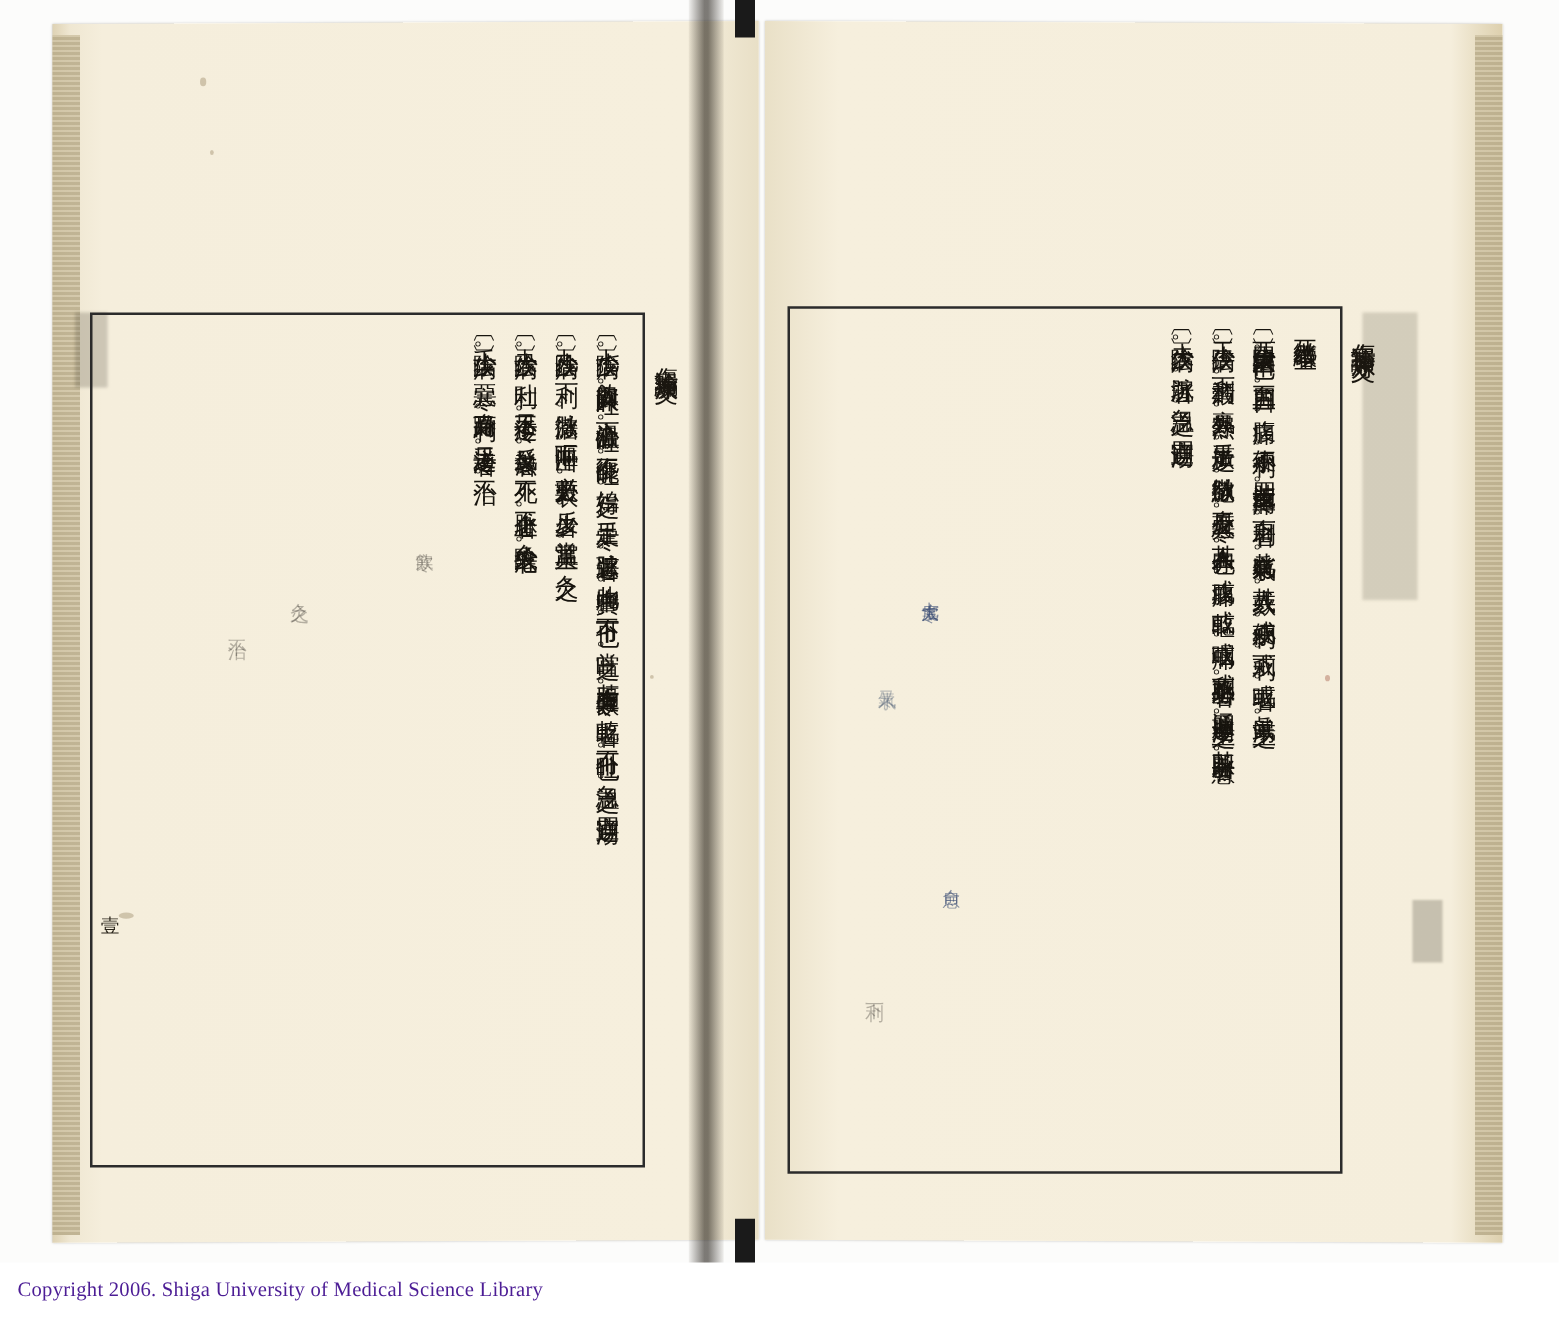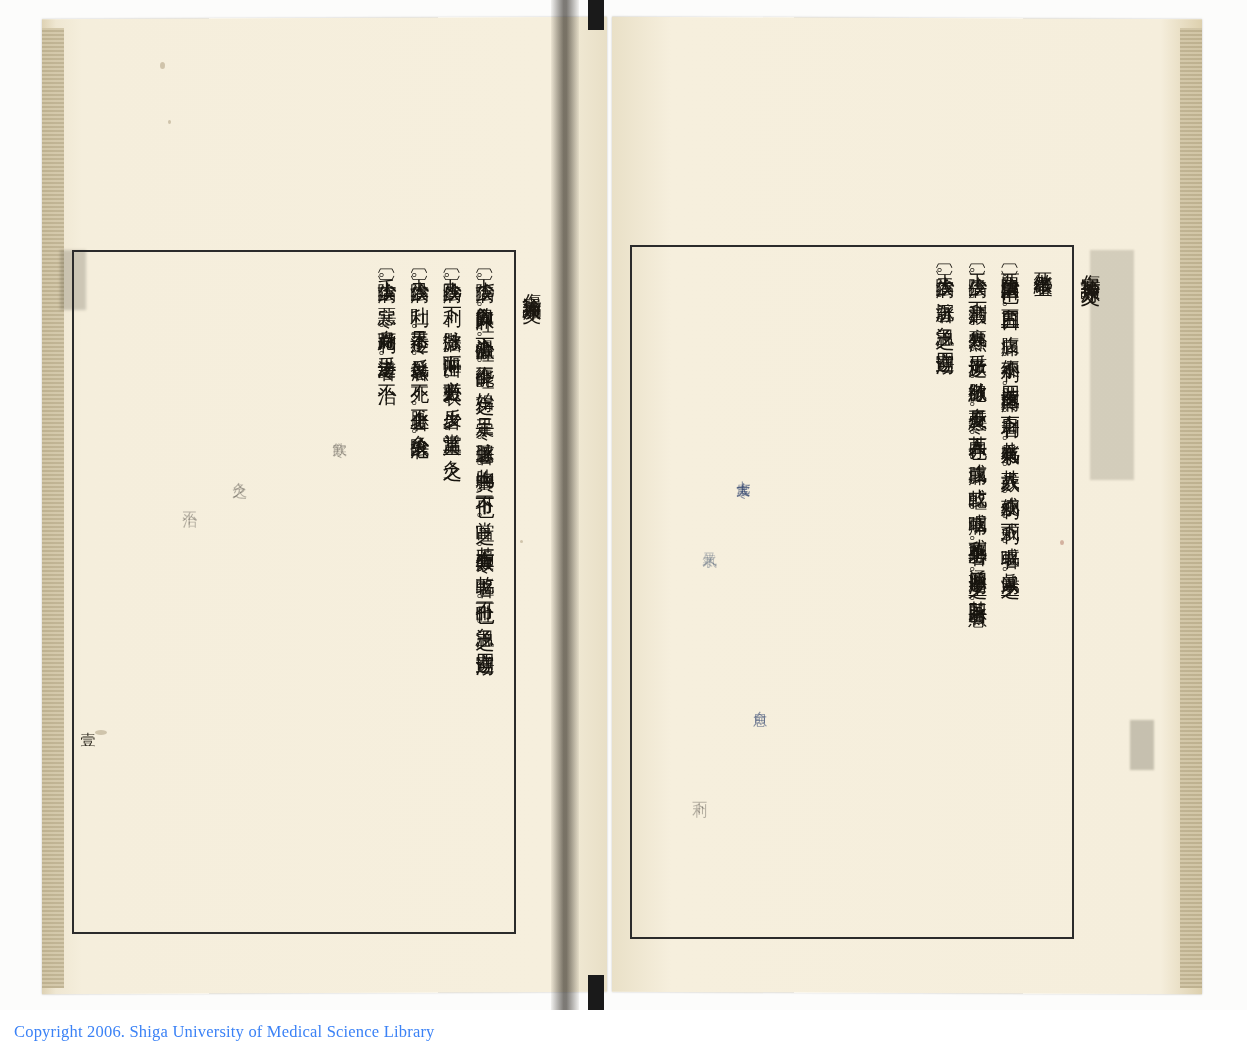--- a/index.html
+++ b/index.html
@@ -204,21 +204,21 @@
     font-family: "DejaVu Serif", serif;
   }
 
   
   #copyright {
     position: absolute;
     left: 14px;
     top: 1022px;
     font-family: "Liberation Serif", serif;
     font-size: 16.5px;
-    color: #3b82f6;
+    color: #4c1d95;
     letter-spacing: .2px;
   }
 </style>
 </head>
 <body>
 
 <div id="scan">
   <div class="backdrop"></div>
 
   <div class="book">

